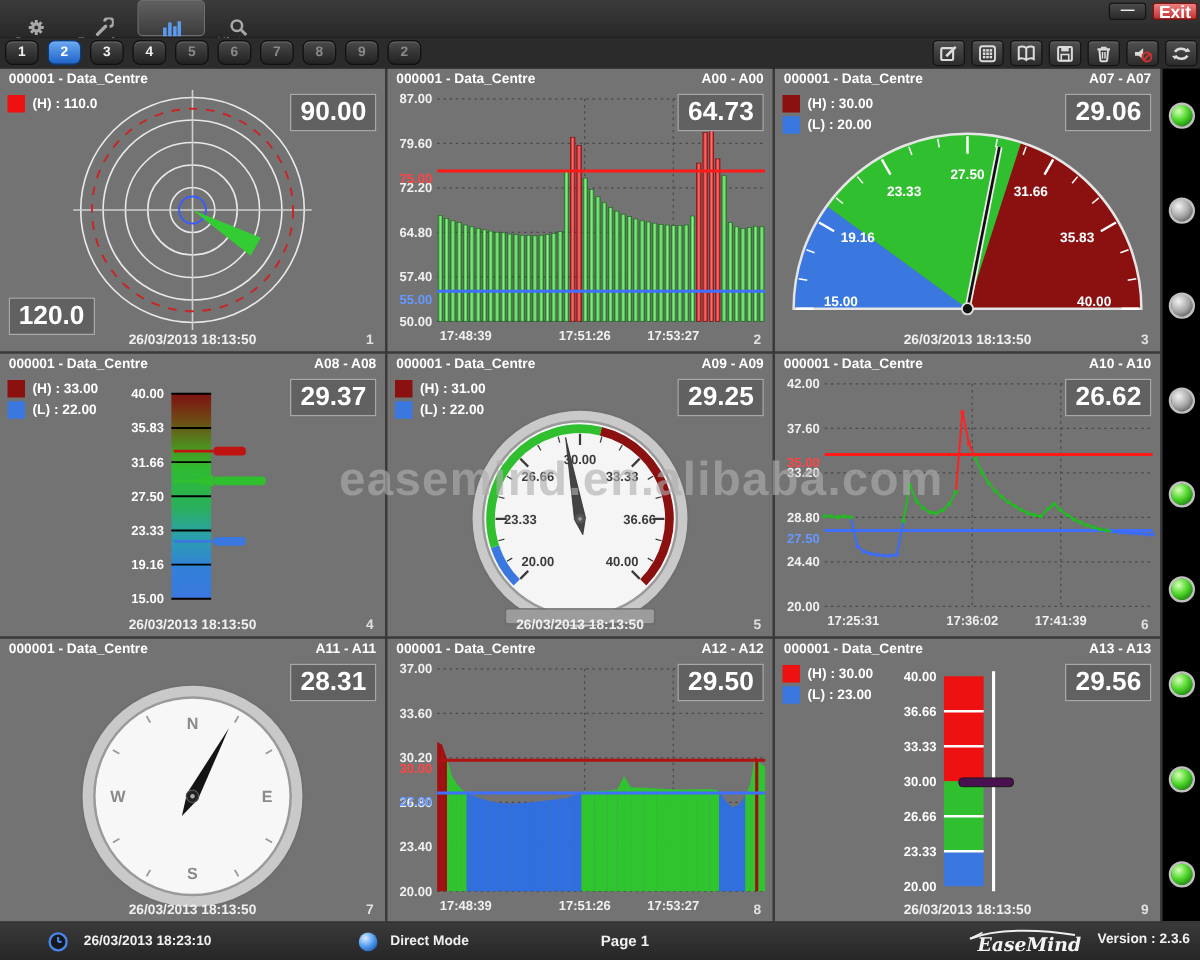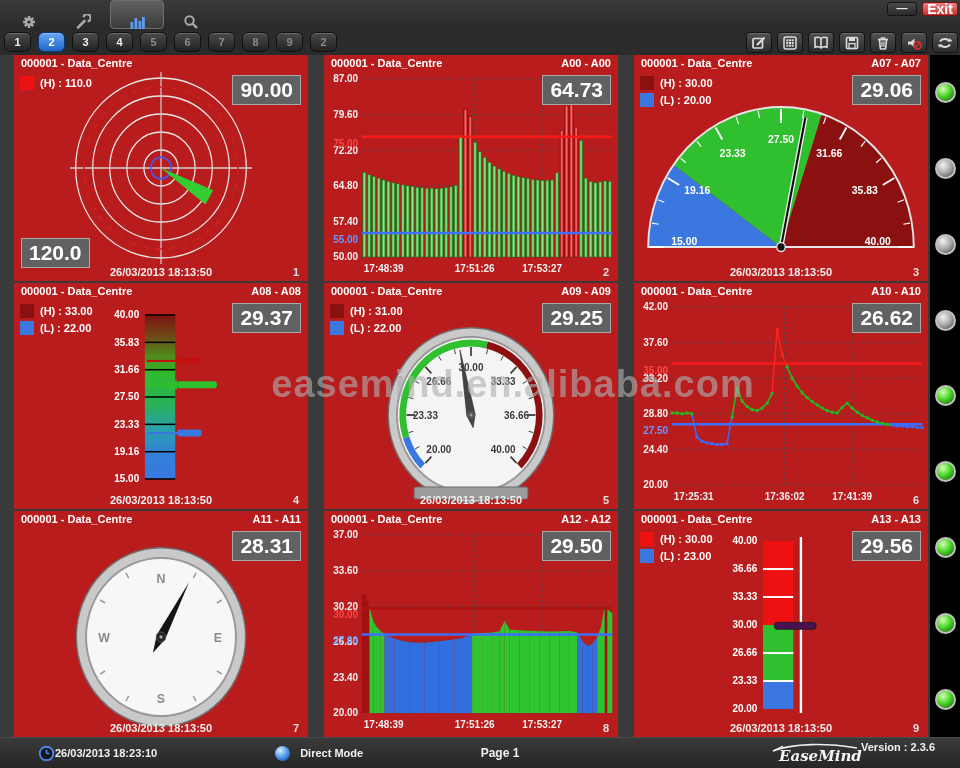--- a/index.html
+++ b/index.html
@@ -31,21 +31,21 @@
   .tab.dim { color:#8a8a8a; }
   .tab.active { background:linear-gradient(#6aa8f2,#1f64c8); border-color:#0a3a7a; color:#fff; }
   .tools { position:absolute; right:2px; top:2px; display:flex; gap:5px; }
   .toolbtn { width:26px; height:21px; border-radius:4px; background:linear-gradient(#505050,#2c2c2c);
     border:1px solid #141414; box-shadow:inset 0 1px 0 rgba(255,255,255,.15);
     display:flex; align-items:center; justify-content:center; cursor:pointer; }
 
   
   .main { position:absolute; top:55px; left:0; right:0; bottom:31px; background:#3a3a3a;
     display:grid; grid-template-columns:308px 308px 308px 1fr; grid-template-rows:1fr 1fr 1fr; gap:2px; }
-  .panel { position:relative; background:#b91c1c; overflow:hidden;margin-left:14px; }
+  .panel { position:relative; background:#737373; overflow:hidden; }
   .panel-header { display:flex; justify-content:space-between; padding:2px 7px 0 7px; height:16px; }
   .ptitle,.pcode { font-size:11px; font-weight:bold; color:#fff; white-space:nowrap; }
   .cnv { position:absolute; top:16px; left:0; width:100%; height:calc(100% - 16px); }
   svg text { font-family:"Liberation Sans",sans-serif; font-weight:bold; }
   .vbox { position:absolute; top:20px; right:7px; background:#616161; border:1px solid #a8a8a8;
     color:#fff; font-size:21px; font-weight:bold; padding:1px 7px; line-height:1.25; }
   .vbox2 { top:auto; right:auto; left:7px; bottom:13px; }
   .legend { position:absolute; top:21px; left:6px; }
   .legrow { display:flex; align-items:center; gap:6px; margin-bottom:3px; }
   .legsq { width:14px; height:14px; }
@@ -64,26 +64,26 @@
 
   .watermark { position:absolute; left:263px; top:363px; width:500px; text-align:center;
     font-size:38px; color:rgba(175,175,175,.62); font-weight:bold; letter-spacing:1px;
     pointer-events:none; z-index:9; }
 
   
   .statusbar { position:absolute; bottom:0; left:0; right:0; height:31px;
     background:linear-gradient(#3a3a3a,#262626); border-top:1px solid #4a4a4a;
     display:flex; align-items:center; color:#f0f0f0; font-size:11px; font-weight:bold; }
   .sb-clock { margin-left:38px; display:flex; align-items:center; }
-  .sb-time { }
+  .sb-time { margin-left:12px; }
   .sphere { width:15px; height:15px; border-radius:50%; margin-left:118px;
     background:radial-gradient(circle at 35% 30%, #d8ecff, #58a0f0 45%, #1a58b4 85%); }
   .sb-mode { margin-left:10px; }
   .sb-page { position:absolute; left:0; right:0; text-align:center; font-size:12px;padding-left:40px; }
-  .sb-right { position:absolute; right:25px; display:flex; align-items:flex-start; }
+  .sb-right { position:absolute; right:8px; display:flex; align-items:center; gap:14px; }
   .brand { position:relative; width:92px; height:24px; }
   .brand-text { position:absolute; bottom:0; left:10px; font-family:"DejaVu Serif",serif;
     font-style:italic; font-weight:bold; font-size:15px; color:#f4f4f4; }
   .brand svg { position:absolute; top:0; left:0; }
   .sb-version { font-size:11px; padding-bottom:4px; }
 </style>
 </head>
 <body>
 
 <div class="titlebar">

